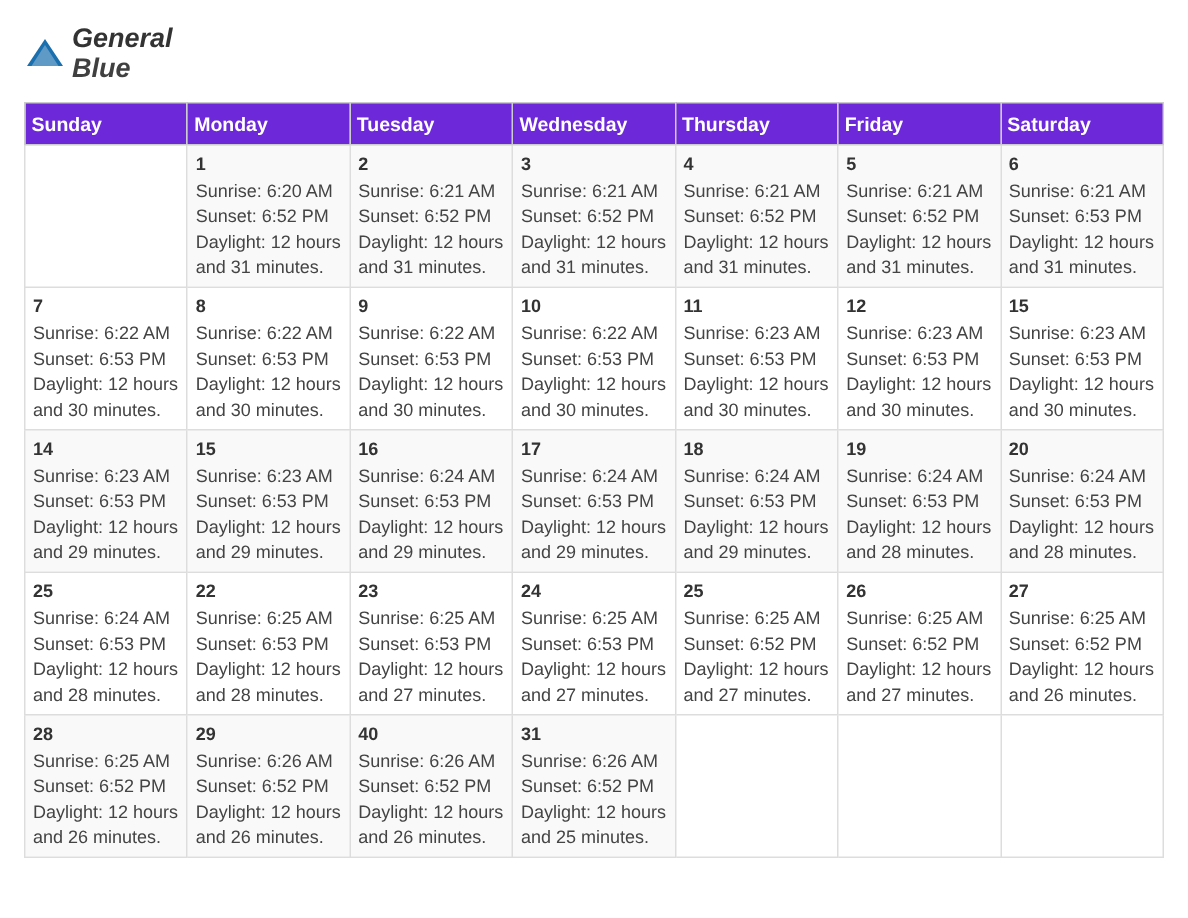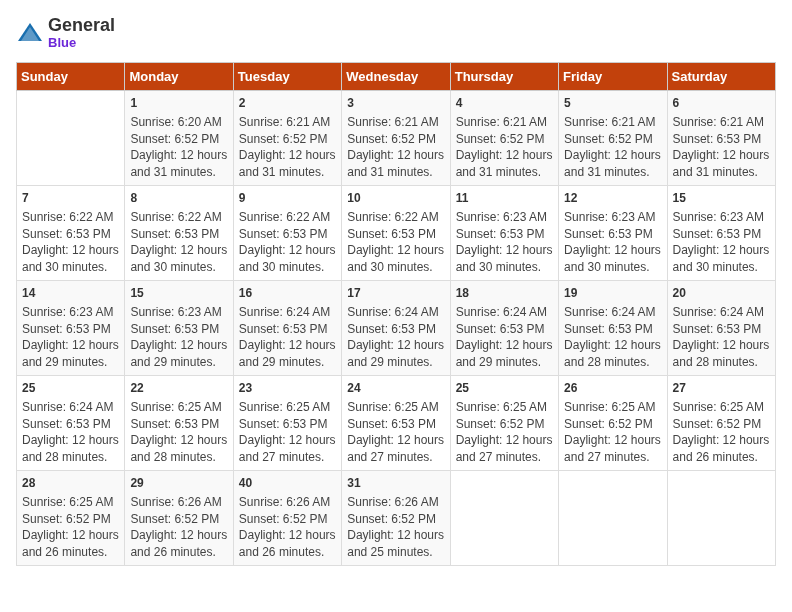--- a/index.html
+++ b/index.html
@@ -8,40 +8,41 @@
       background: #fff;
       width: 792px;
       min-height: 612px;
       padding: 16px;
     }
     .header {
       display: flex;
       justify-content: space-between;
       align-items: flex-start;
       margin-bottom: 12px;
+      font-style: italic;
     }
     .logo {
       display: flex;
       align-items: center;
       gap: 4px;
     }
     .logo-text {
       display: flex;
       flex-direction: column;
       line-height: 1.1;
     }
     .logo-general {
       font-size: 18px;
       font-weight: bold;
       color: #333;
     }
     .logo-blue {
-      font-size: 13px;
-      font-weight: bold;
-      color: #6d28d9;
+      font-size: 18px;
+      font-weight: bold;
+      color: #404040;
     }
     .logo-icon {
       width: 28px;
       height: 28px;
     }
     .title-block {
       text-align: right;
     }
     .month-title {
       font-size: 36px;
@@ -52,21 +53,21 @@
     .location-title {
       font-size: 15px;
       color: #555;
     }
     table {
       width: 100%;
       border-collapse: collapse;
       font-size: 11px;
     }
     thead tr th {
-      background-color: #c2410c;
+      background-color: #6d28d9;
       color: #fff;
       padding: 6px 4px;
       text-align: left;
       font-size: 13px;
       font-weight: bold;
       border: 1px solid #ccc;
     }
     tbody tr td {
       vertical-align: top;
       padding: 4px 5px;

